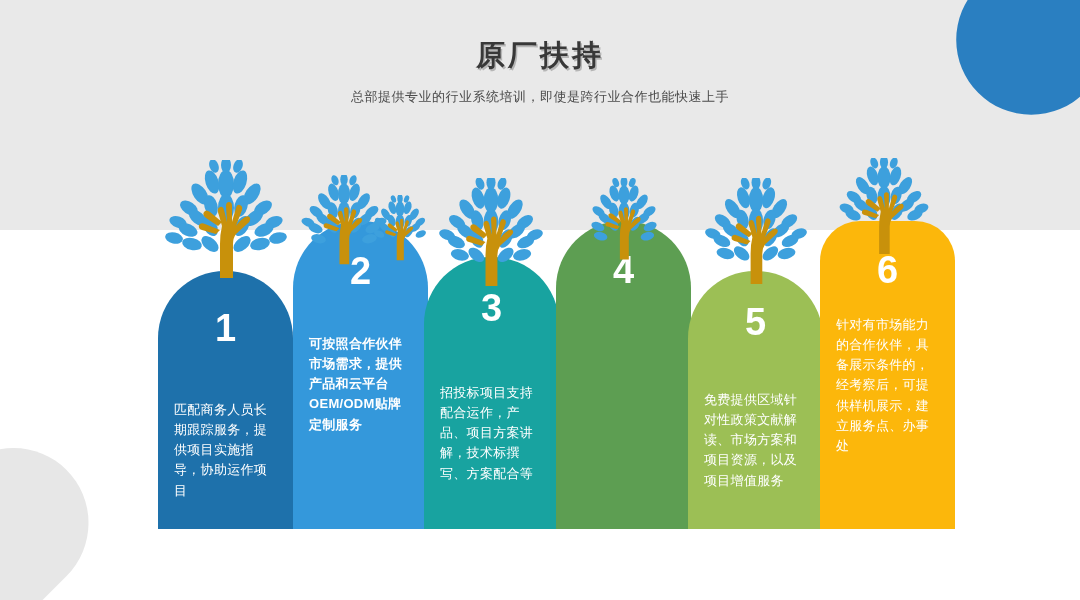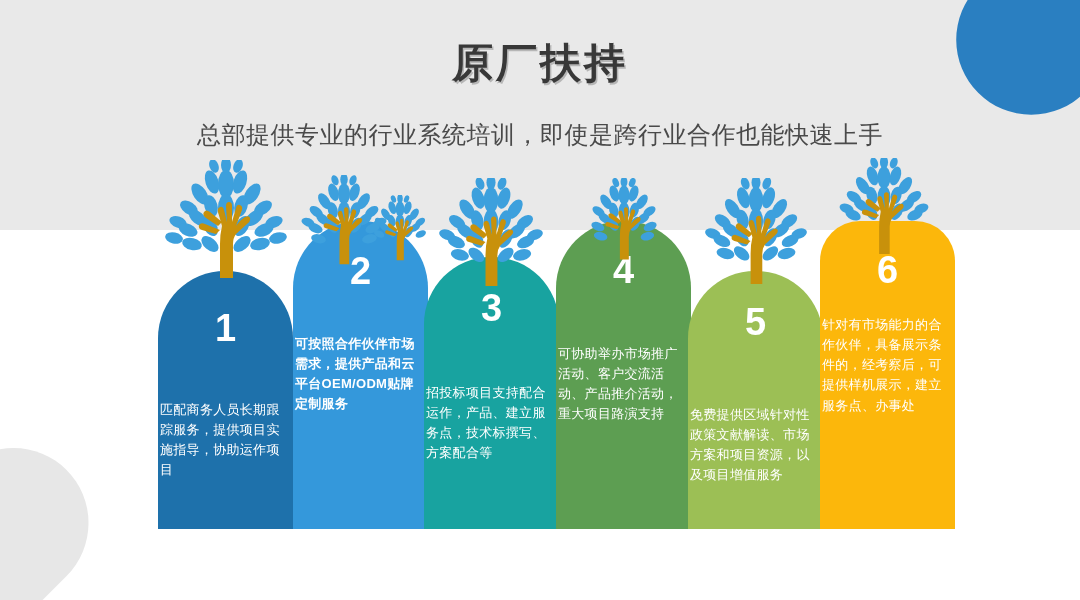--- a/index.html
+++ b/index.html
@@ -29,48 +29,48 @@
     background:#e7e7e7;
     border-radius:78px 78px 0 0;
     transform:rotate(45deg);
     transform-origin:center center;
   }
 
   
   .header { position:absolute; left:0; top:0; width:1080px; text-align:center; }
   .page-title {
     margin-top:36px;
-    font-size:41px; font-weight:bold; color:#383838;
+    font-size:29px; font-weight:bold; color:#383838;
     letter-spacing:3px;
     text-shadow:1.5px 1.5px 0 rgba(0,0,0,.22);
   }
   .page-subtitle {
-    margin-top:28px;
-    font-size:24px; color:#4a4a4a; letter-spacing:.5px;
+    margin-top:12px;
+    font-size:13px; color:#4a4a4a; letter-spacing:.5px;
   }
 
   
   .columns { position:absolute; left:0; top:0; width:1080px; height:600px; }
   .col {
     position:absolute;
     bottom:71px;
     width:135px;
   }
   .col-body {
     position:relative; width:100%; height:100%;
     color:#ffffff;
   }
   .col-num {
     position:absolute; left:0; width:100%; text-align:center;
     font-size:38px; font-weight:bold; color:#ffffff;
     line-height:1;
   }
   .col-text {
     position:absolute; left:0; width:100%;
-    padding:0 2px;
+    padding:0 16px;
     font-size:13px; line-height:1.55; color:#ffffff;
     letter-spacing:.3px;
   }
 
   
   .tree { position:absolute; }
   .tree svg { display:block; width:100%; height:100%; }
 </style>
 </head>
 <body>
@@ -98,35 +98,34 @@
     <div class="col" style="left:293px; height:308px;">
       <div class="col-body" style="background:#3498db; border-radius:67px 67px 0 0;">
         <div class="col-num" style="top:31px;">2</div>
         <div class="col-text" style="top:113px;font-weight:bold;">可按照合作伙伴市场需求，提供产品和云平台OEM/ODM贴牌定制服务</div>
       </div>
     </div>
 
     <div class="col" style="left:424px; height:272px;">
       <div class="col-body" style="background:#18a3a0; border-radius:67px 67px 0 0;">
         <div class="col-num" style="top:32px;">3</div>
-        <div class="col-text" style="top:126px;">招投标项目支持配合运作，产品、建立服务点，技术标撰写、方案配合等</div>
+        <div class="col-text" style="top:126px;">招投标项目支持配合运作，产品、项目方案讲解，技术标撰写、方案配合等</div>
       </div>
     </div>
 
     <div class="col" style="left:556px; height:308px;">
       <div class="col-body" style="background:#5d9e52; border-radius:67px 67px 0 0;">
         <div class="col-num" style="top:30px;">4</div>
-        <div class="col-text" style="top:123px;">可协助举办市场推广活动、客户交流活动、产品推介活动，重大项目路演支持</div>
       </div>
     </div>
 
     <div class="col" style="left:688px; height:258px;">
       <div class="col-body" style="background:#9cbf55; border-radius:67px 67px 0 0;">
         <div class="col-num" style="top:32px;">5</div>
-        <div class="col-text" style="top:134px;">免费提供区域针对性政策文献解读、市场方案和项目资源，以及项目增值服务</div>
+        <div class="col-text" style="top:119px;">免费提供区域针对性政策文献解读、市场方案和项目资源，以及项目增值服务</div>
       </div>
     </div>
 
     <div class="col" style="left:820px; height:308px;">
       <div class="col-body" style="background:#fcb70b; border-radius:40px 40px 0 0;">
         <div class="col-num" style="top:30px;">6</div>
         <div class="col-text" style="top:94px;">针对有市场能力的合作伙伴，具备展示条件的，经考察后，可提供样机展示，建立服务点、办事处</div>
       </div>
     </div>
 

